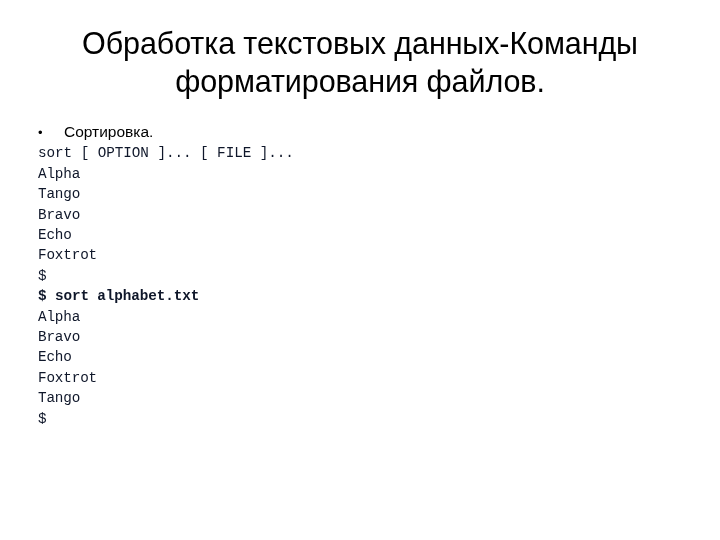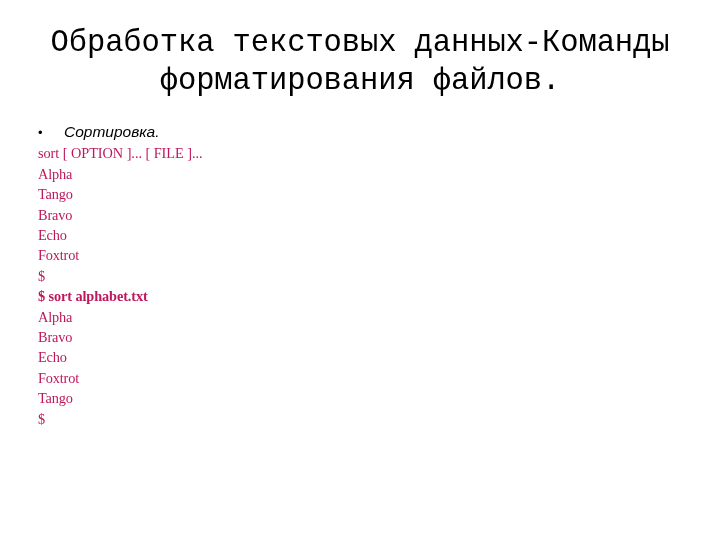--- a/index.html
+++ b/index.html
@@ -22,21 +22,21 @@
     background: #ffffff;
   }
 
   
   .slide-title {
     position: absolute;
     left: 36px;
     top: 4px;
     width: 648px;
     text-align: center;
-    font-family: Liberation Mono, monospace;
+    font-family: Liberation Sans, sans-serif;
     font-size: 30.5px;
     line-height: 38px;
     font-weight: normal;
     color: #000000;
     letter-spacing: -0.1px;
     white-space: pre-line;
   }
 
   
   .body-block {
@@ -58,28 +58,27 @@
   .bullet-mark {
     width: 26px;
     flex: 0 0 26px;
     font-size: 13px;
     line-height: 20.4px;
     color: #000000;
   }
   .bullet-text {
     font-size: 15.5px;
     line-height: 20.4px;
-    font-style: italic;
   }
 
   .code-line {
-    font-family: Liberation Serif, serif;
+    font-family: Liberation Mono, monospace;
     font-size: 14.3px;
     line-height: 20.4px;
-    color: #be185d;
+    color: #0f172a;
     white-space: pre;
     margin: 0;
     letter-spacing: -0.15px;
   }
   .code-line.bold {
     font-weight: bold;
     letter-spacing: -0.1px;
   }
   .code-line.syntax {
     letter-spacing: -0.05px;

